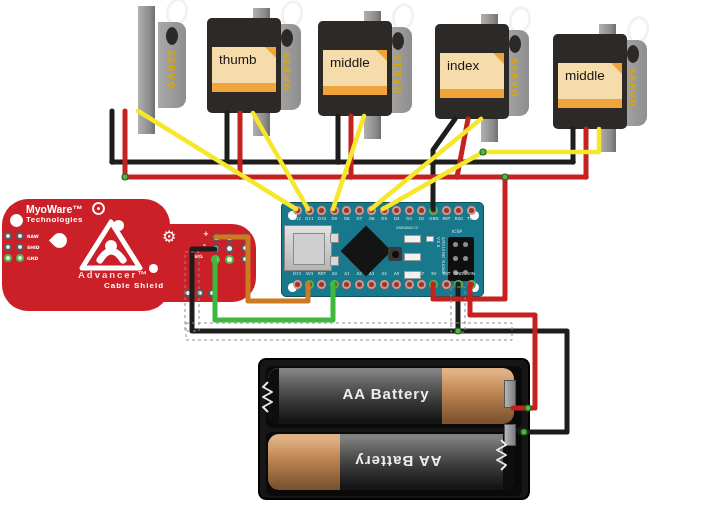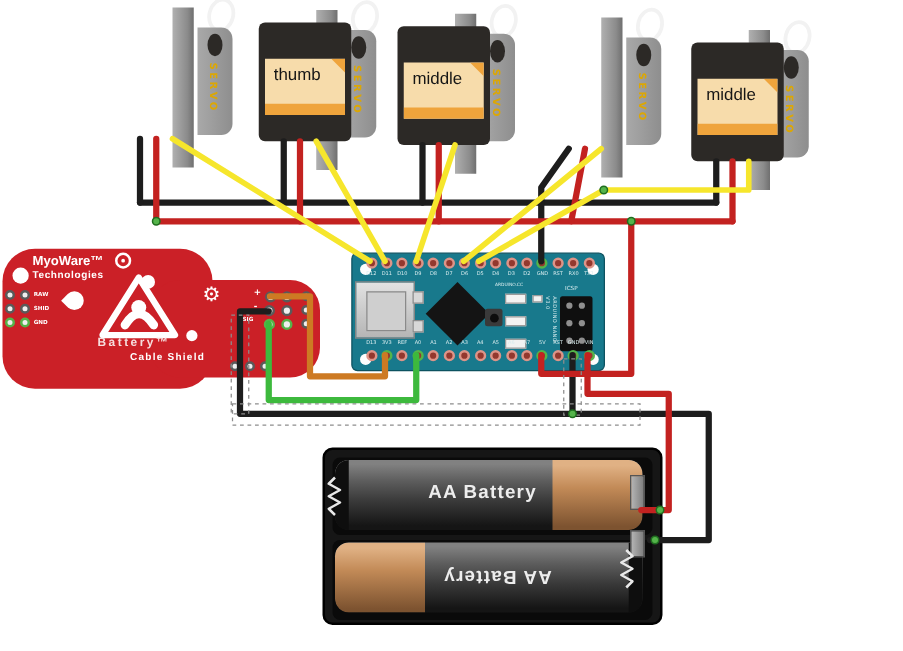--- a/index.html
+++ b/index.html
@@ -128,20 +128,27 @@
       </div>
     </div>
   </div>
   <div class="servo" style="left:435px;top:14px">
     <div class="tab"></div>
     <div class="horn"></div>
     <div class="flange">
       <div class="hole"></div>
       <div class="badge">SERVO</div>
     </div>
+    <div class="body">
+      <div class="plate">
+        <div class="fold"></div>
+        <div class="nm">index</div>
+        <div class="strip"></div>
+      </div>
+    </div>
   </div>
   <div class="servo" style="left:553px;top:24px">
     <div class="tab"></div>
     <div class="horn"></div>
     <div class="flange">
       <div class="hole"></div>
       <div class="badge">SERVO</div>
     </div>
     <div class="body">
       <div class="plate">
@@ -161,21 +168,21 @@
     <div class="mw-txt" style="left:26px;top:10px;font-size:10.5px;">MyoWare™</div>
     <div class="mw-txt" style="left:26px;top:22px;font-size:8px;letter-spacing:0.5px;">Technologies</div>
     <div class="mw-snow" style="left:92px;top:9px;"></div>
     <div class="mw-drop" style="left:52px;top:40px;"></div>
     <svg width="66" height="54" style="position:absolute;left:78px;top:25px;">
       <path d="M33,4 L62,50 L4,50 Z" fill="none" stroke="#ffffff" stroke-width="5" stroke-linejoin="round"></path>
       <circle cx="33" cy="28" r="6" fill="#ffffff"></circle>
       <path d="M22,42 Q33,24 45,42" fill="none" stroke="#ffffff" stroke-width="7" stroke-linecap="round"></path>
     </svg>
     <div class="mw-gear" style="left:162px;top:36px;">⚙</div>
-    <div class="mw-txt" style="left:78px;top:76px;font-size:9.5px;letter-spacing:2px;color:#f6dede;">Battery™</div>
+    <div class="mw-txt" style="left:78px;top:76px;font-size:9.5px;letter-spacing:2px;color:#f6dede;">Advancer™</div>
     <div class="mw-txt" style="left:104px;top:88px;font-size:8px;letter-spacing:1px;">Cable Shield</div>
 
     <div class="mw-pad small" style="left:4px;top:39px;"></div>
     <div class="mw-pad small" style="left:16px;top:39px;"></div>
     <div class="mw-pad small" style="left:4px;top:50px;"></div>
     <div class="mw-pad small" style="left:16px;top:50px;"></div>
     <div class="mw-pad small green" style="left:4px;top:61px;"></div>
     <div class="mw-pad small green" style="left:16px;top:61px;"></div>
     <div class="mw-lbl" style="left:27px;top:41px;">RAW</div>
     <div class="mw-lbl" style="left:27px;top:52px;">SHID</div>

